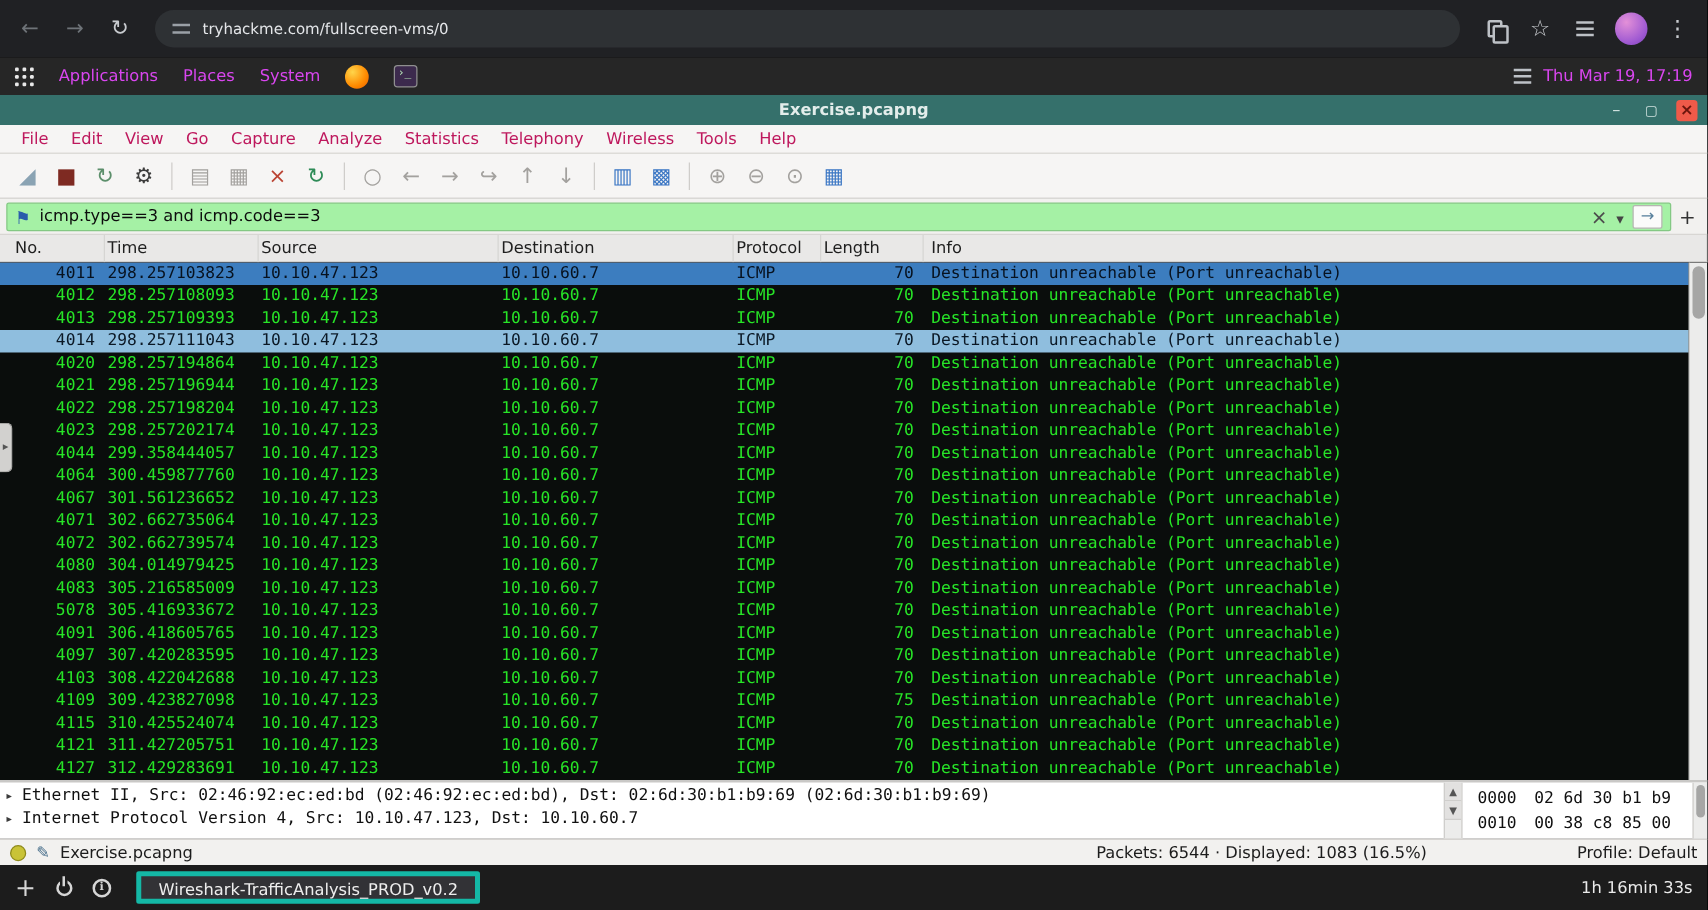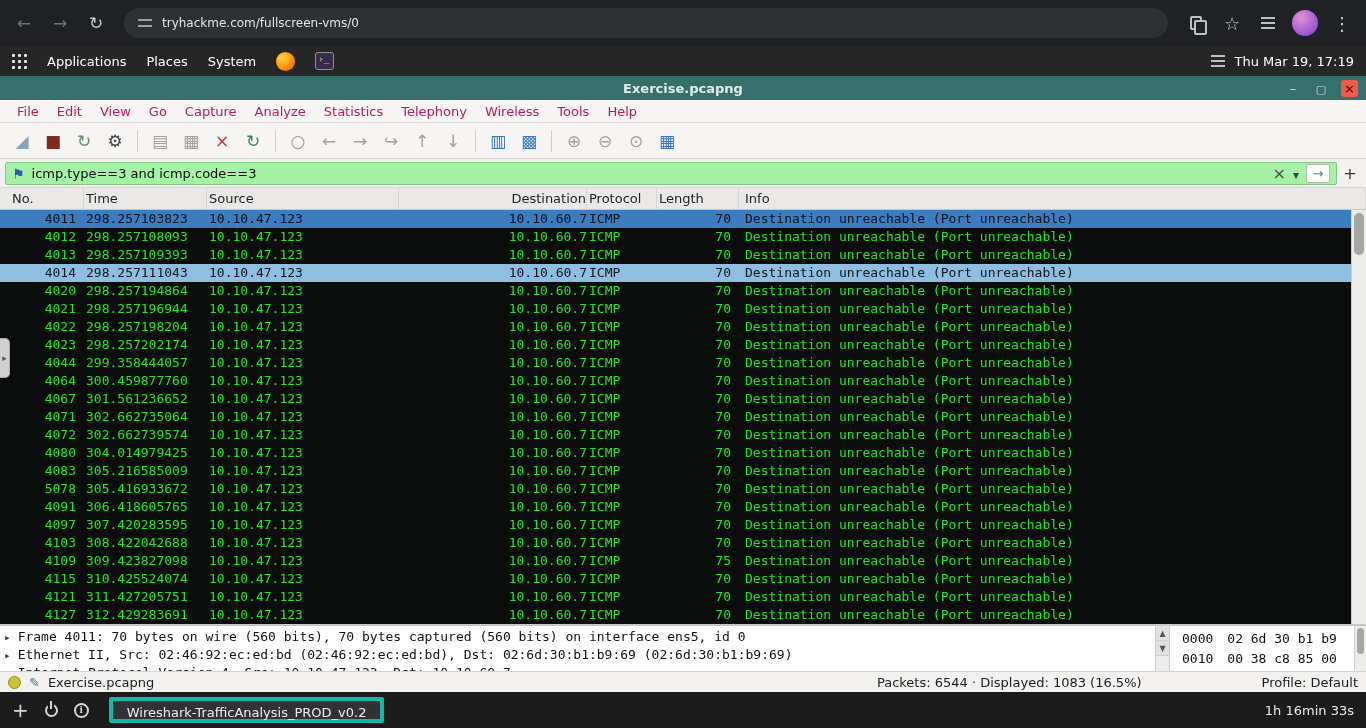--- a/index.html
+++ b/index.html
@@ -22,21 +22,21 @@
   .url-text { color:#e4e6e9; font-size:12px; white-space:nowrap; overflow:hidden; }
   .i-copy { width:12px; height:14px; border:2px solid #bdc1c6; border-radius:2px; position:relative; }
   .i-copy::before { content:""; position:absolute; left:2px; top:2px; width:9px; height:11px; background:#202124; border:2px solid #bdc1c6; border-radius:2px; }
   .i-bars { width:14px; height:12px; position:relative; }
   .i-bars::before { content:""; position:absolute; left:0; top:0; width:14px; height:2px; background:#bdc1c6;
                     box-shadow:0 5px 0 #bdc1c6, 0 10px 0 #bdc1c6; }
   .avatar { width:26px; height:26px; border-radius:50%; flex:none; margin:0 4px;
             background:radial-gradient(circle at 35% 30%, #e390d8, #a05ad2 65%, #7b3fb8); }
 
   
-  .desktop-bar { height:30px; background:#262626; color:#ffffff; display:flex; align-items:center; padding:0 12px; gap:20px; font-size:13px; flex:none; }
+  .desktop-bar { height:30px; background:#262626; color:#d946ef; display:flex; align-items:center; padding:0 12px; gap:20px; font-size:13px; flex:none; }
   .i-grid { width:15px; height:15px; position:relative; flex:none; }
   .i-grid::before { content:""; position:absolute; left:0; top:0; width:3px; height:3px; background:#e8e8e8; border-radius:1px;
         box-shadow:6px 0 0 #e8e8e8,12px 0 0 #e8e8e8,0 6px 0 #e8e8e8,6px 6px 0 #e8e8e8,12px 6px 0 #e8e8e8,0 12px 0 #e8e8e8,6px 12px 0 #e8e8e8,12px 12px 0 #e8e8e8; }
   .desk-menu { cursor:default; }
   .i-firefox { width:19px; height:19px; border-radius:50%; background:radial-gradient(circle at 32% 30%, #ffd54a, #ff8a00 60%, #e65c00); flex:none; }
   .i-terminal { width:19px; height:18px; background:#3c2a4d; border:1px solid #8f8f8f; border-radius:3px; position:relative; flex:none; }
   .i-terminal::before { content:"›_"; position:absolute; left:2px; top:1px; font-size:9px; color:#b9e8b9; font-family:"DejaVu Sans Mono",monospace; }
   .desk-right { margin-left:auto; display:flex; align-items:center; gap:10px; }
 
   
@@ -66,21 +66,21 @@
   .apply-btn::before { content:"→"; color:#58809c; font-size:13px; }
   .plus-btn { width:22px; height:22px; display:flex; align-items:center; justify-content:center; font-size:16px; color:#333; }
   .plus-btn::before { content:"+"; }
 
   
   .plist-header { height:22px; background:#e9e8e7; border-bottom:1px solid #c9c8c6; display:flex; font-size:13px; color:#1f1f1f; flex:none; align-items:center; }
   .pcol { flex:none; overflow:hidden; white-space:nowrap; }
   .c0 { width:84px; text-align:right; padding-right:8px; }
   .c1 { width:123px; padding-left:2px; }
   .c2 { width:192px; padding-left:2px; }
-  .c3 { width:188px; padding-left:2px;text-align:right; }
+  .c3 { width:188px; padding-left:2px; }
   .c4 { width:70px;  padding-left:2px; }
   .c5 { width:82px;  text-align:right; padding-right:8px; }
   .c6 { flex:1; padding-left:6px; }
   .hdr { border-right:1px solid #d6d5d3; height:22px; line-height:22px; }
   .hdr.c0 { text-align:left; padding-left:12px; }
   .hdr.c5 { text-align:left; padding-left:2px; }
 
   .plist-body { flex:1; background:var(--packet-row-bg,#0a0d0c); position:relative; overflow:hidden; }
   #plist-rows { position:absolute; inset:0 15px 0 0; overflow:hidden; }
   .prow { height:18px; line-height:18px; display:flex; font-family:"DejaVu Sans Mono","Liberation Mono",monospace;
@@ -446,21 +446,20 @@
         </div>
       </div>
     <div class="plist-scrollbar">
       <div class="plist-thumb"></div>
     </div>
     <div class="panel-handle"></div>
   </div>
 
   <div class="details-area">
     <div id="detail-lines">
-        <div class="dline"><span class="tri">▸</span><span>Frame 4011: 70 bytes on wire (560 bits), 70 bytes captured (560 bits) on interface ens5, id 0</span></div>
         <div class="dline"><span class="tri">▸</span><span>Ethernet II, Src: 02:46:92:ec:ed:bd (02:46:92:ec:ed:bd), Dst: 02:6d:30:b1:b9:69 (02:6d:30:b1:b9:69)</span></div>
         <div class="dline"><span class="tri">▸</span><span>Internet Protocol Version 4, Src: 10.10.47.123, Dst: 10.10.60.7</span></div>
       </div>
     <div class="d-scroll">
       <span class="scr-btn g-up"></span>
       <span class="scr-btn g-down"></span>
     </div>
     <div class="hex-pane" id="hex-rows">
         <div class="hrow"><span class="hoff">0000</span><span class="hbytes">02 6d 30 b1 b9</span></div>
         <div class="hrow"><span class="hoff">0010</span><span class="hbytes">00 38 c8 85 00</span></div>

